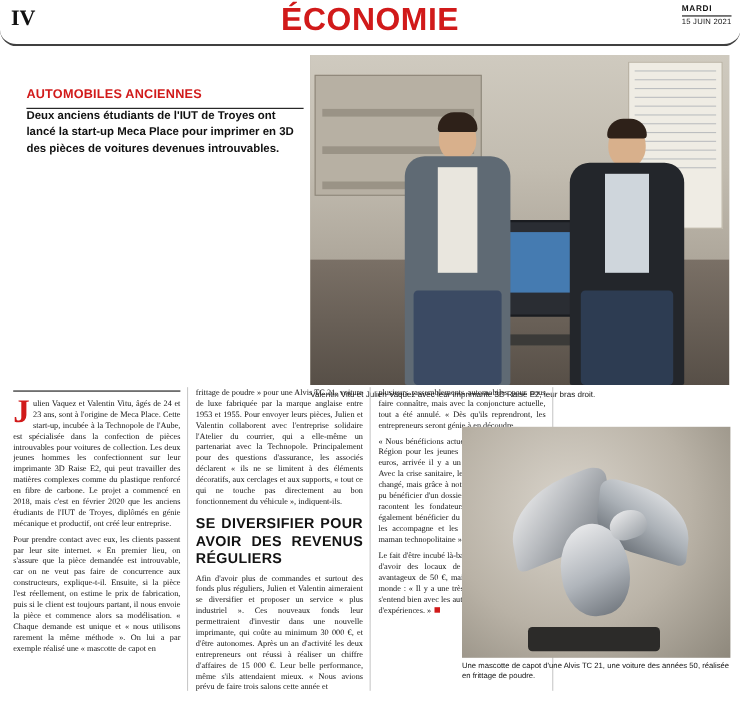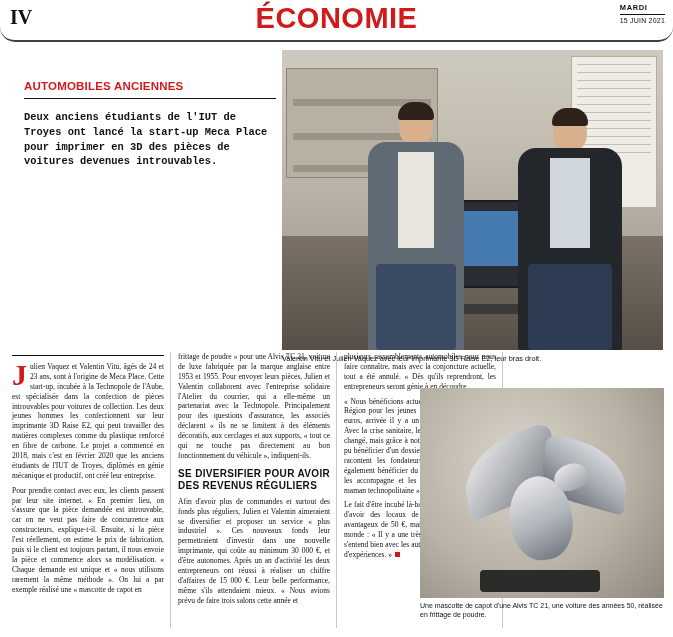--- a/index.html
+++ b/index.html
@@ -64,27 +64,27 @@
   .headline {
     font-family: "Liberation Serif", serif;
     font-weight: bold;
     font-size: 47px;
     line-height: 0.96;
     letter-spacing: -1px;
     color: #111;
     margin: 0 0 14px 0;
   }
   .standfirst {
-    font-family: Liberation Mono, monospace;
+    font-family: Liberation Sans, sans-serif;
     font-weight: bold;
     font-size: 10.4px;
     line-height: 1.42;
     color: #111;
     border-top: 1px solid #111;
-    padding-top: 11px;
+    padding-top: 0;
     width: 252px;
   }
 
   
   .photo-block {
     position: absolute; left: 282px; top: 8px; width: 381px;
   }
   .photo {
     width: 381px; height: 300px;
     position: relative; overflow: hidden;
@@ -203,21 +203,21 @@
     font-family: "Liberation Serif", serif;
     font-weight: bold;
     font-size: 30px;
     line-height: 24px;
     color: #d11a1a;
     padding: 1px 3px 0 0;
   }
   .subhead {
     font-family: "Liberation Sans", sans-serif;
     font-weight: bold;
-    font-size: 10px;
+    font-size: 13px;
     letter-spacing: 0.3px;
     color: #111;
     margin: 7px 0 4px 0;
     line-height: 1.25;
   }
   .endmark {
     display: inline-block; width: 5px; height: 5px;
     background: #d11a1a; margin-left: 3px;
   }
 

